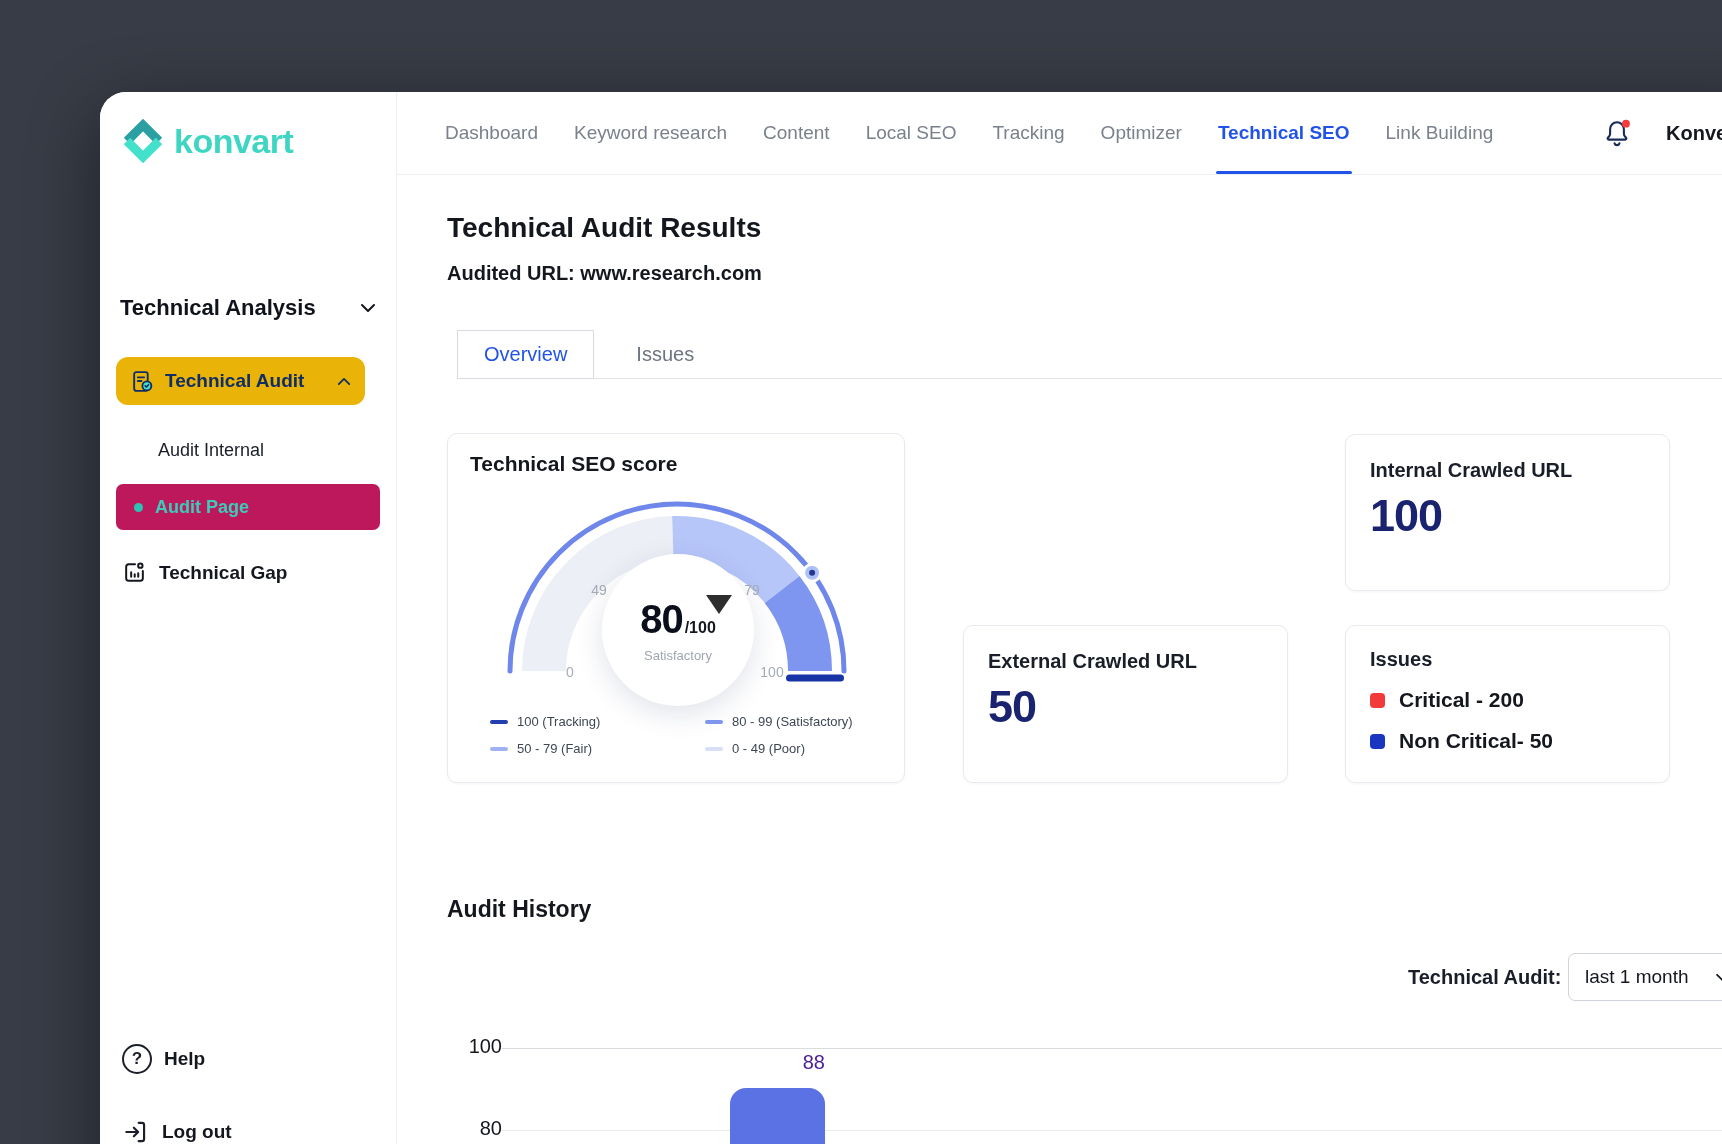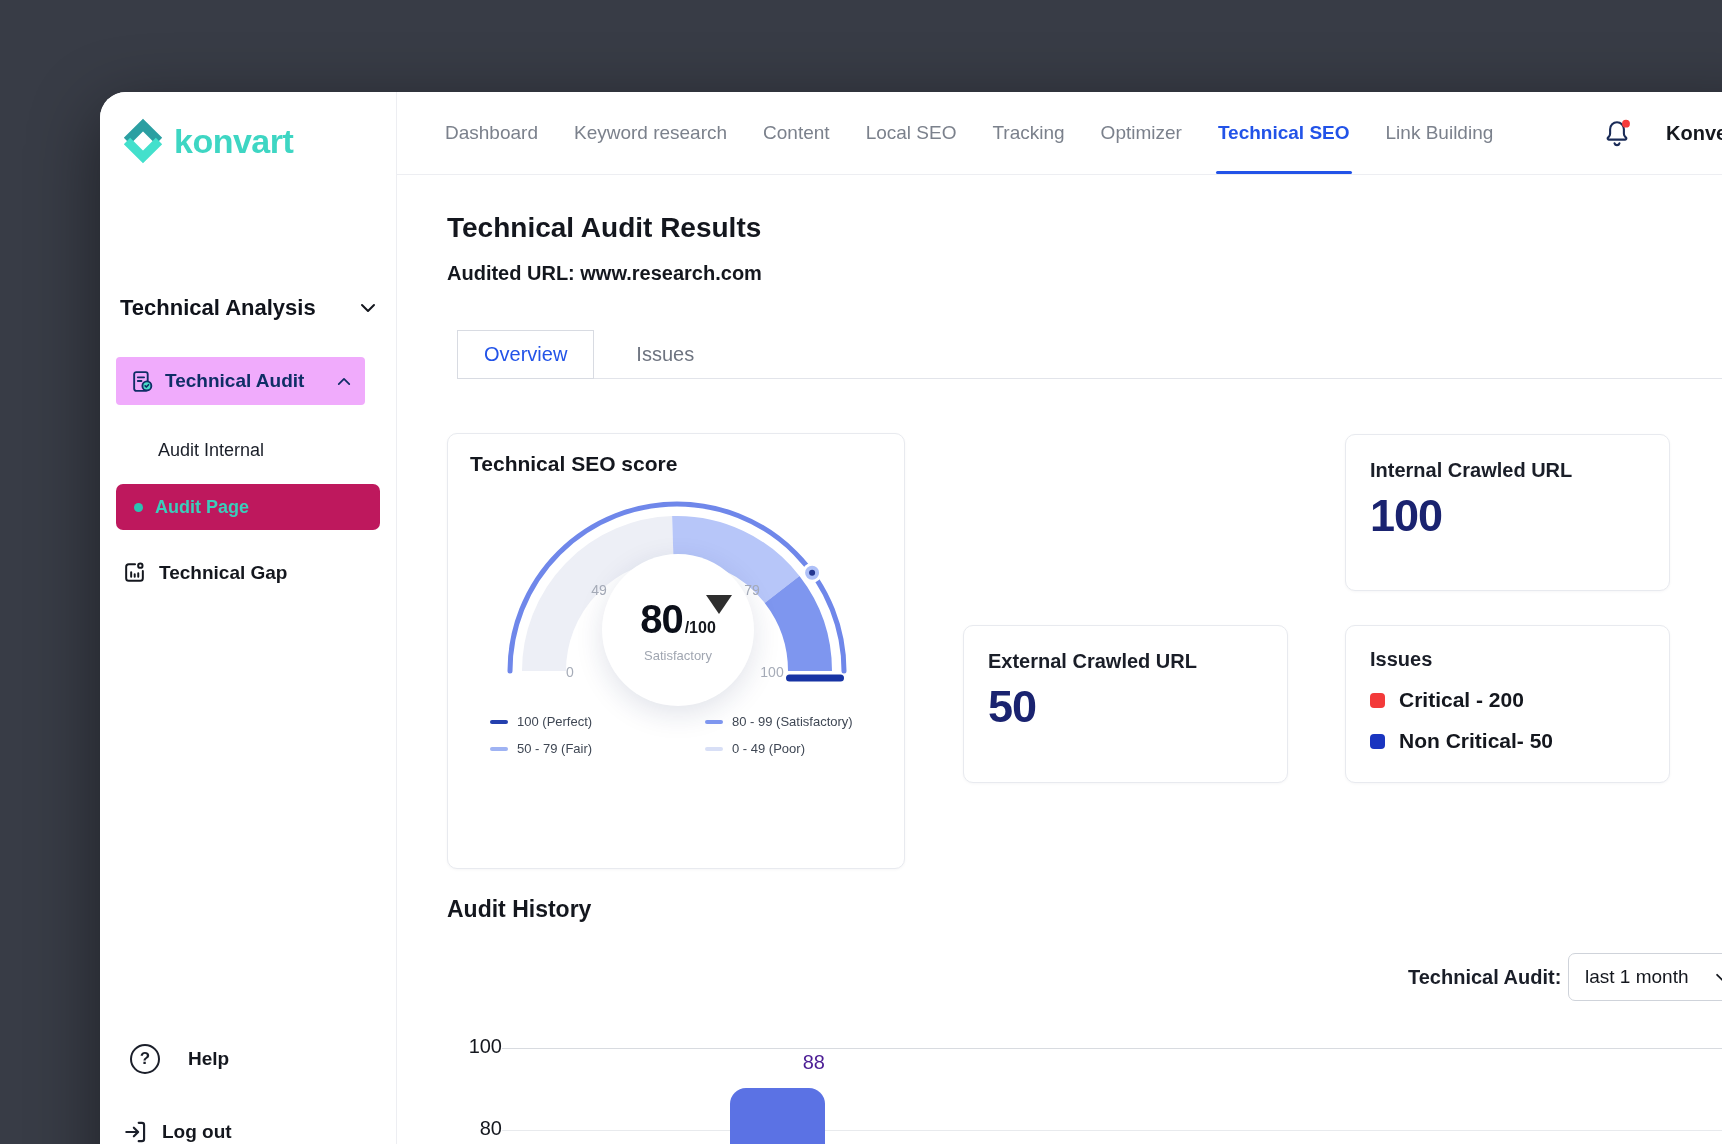--- a/index.html
+++ b/index.html
@@ -13,35 +13,35 @@
             box-shadow:0 18px 70px rgba(0,0,0,.45); display:flex; overflow:hidden; }
 
   
   .sidebar { position:relative; width:297px; flex:0 0 297px; border-right:1px solid #EDEEF2; background:#fff; }
   .logo-row { position:absolute; left:20px; top:26px; display:flex; align-items:center; gap:8px; cursor:pointer; }
   .logo-word { font-size:34px; font-weight:700; color:#3ED6C3; letter-spacing:-0.5px; }
 
   .side-section { position:absolute; left:20px; right:20px; top:203px; display:flex; align-items:center; justify-content:space-between; cursor:pointer; }
   .side-section-label { font-size:22px; font-weight:700; color:#10131B; }
 
-  .side-item-active { position:absolute; left:16px; right:31px; top:265px; height:48px; background:#f0abfc;
-                      border-radius:4px; display:flex; align-items:center; gap:10px; padding:0 14px; cursor:pointer; }
+  .side-item-active { position:absolute; left:16px; right:31px; top:265px; height:48px; background:#eab308;
+                      border-radius:12px; display:flex; align-items:center; gap:10px; padding:0 14px; cursor:pointer; }
   .side-item-active .lbl { flex:1; font-size:19px; font-weight:700; color:#0F2E66; }
 
   .side-sub { position:absolute; left:58px; top:348px; font-size:18px; font-weight:500; color:#1A1E28; cursor:pointer; }
 
   .side-sub-active { position:absolute; left:16px; right:16px; top:392px; height:46px; background:#be185d;
                      border-radius:7px; display:flex; align-items:center; gap:12px; padding:0 18px; cursor:pointer; }
   .side-sub-active .dot { width:9px; height:9px; border-radius:50%; background:#2BC3B2; }
   .side-sub-active .lbl { font-size:18px; font-weight:600; color:#3BCDBB; }
 
   .side-gap { position:absolute; left:22px; top:468px; display:flex; align-items:center; gap:12px; cursor:pointer; }
   .side-gap .lbl { font-size:19px; font-weight:600; color:#14171E; }
 
-  .side-help { position:absolute; left:30px; top:952px; display:flex; align-items:center; gap:28px; cursor:pointer; }
+  .side-help { position:absolute; left:22px; top:952px; display:flex; align-items:center; gap:12px; cursor:pointer; }
   .side-help .q { width:30px; height:30px; border:2px solid #1B1F2A; border-radius:50%;
                   display:flex; align-items:center; justify-content:center; }
   .side-help .q::before { content:'?'; font-size:17px; font-weight:700; color:#1B1F2A; }
   .side-help .lbl, .side-logout .lbl { font-size:19px; font-weight:600; color:#14171E; }
   .side-logout { position:absolute; left:22px; top:1026px; display:flex; align-items:center; gap:12px; cursor:pointer; }
 
   
   .main { position:relative; flex:1; }
 
   .topbar { position:absolute; left:0; top:0; right:0; height:83px; border-bottom:1px solid #EDEEF2;
@@ -60,21 +60,21 @@
 
   .tabs { position:absolute; left:60px; right:-20px; top:238px; height:49px; border-bottom:1px solid #E2E4EA; display:flex; }
   .tab-overview { height:49px; padding:0 26px; background:#fff; border:1px solid #D8DBE2;
                   display:flex; align-items:center; font-size:20px; font-weight:500; color:#2253E8; cursor:pointer; }
   .tab-issues { height:48px; padding:0 42px; display:flex; align-items:center; font-size:20px; color:#6E7480; cursor:pointer; }
 
   .card { position:absolute; background:#fff; border:1px solid #E8EAEF; border-radius:10px;
           box-shadow:0 1px 3px rgba(16,24,40,.04); }
 
   
-  .gauge-card { left:50px; top:341px; width:458px; height:436px; }
+  .gauge-card { left:50px; top:341px; width:458px; height:350px; }
   .gauge-title { position:absolute; left:22px; top:18px; font-size:21px; font-weight:700; color:#14171E; }
   .gauge-svg { position:absolute; left:0; top:55px; }
   .gauge-center { position:absolute; left:154px; top:120px; width:152px; height:152px; background:#fff; border-radius:50%;
                   box-shadow:0 8px 28px rgba(21,36,90,.13); display:flex; flex-direction:column; align-items:center; justify-content:center; }
   .gauge-score-row { display:flex; align-items:baseline; }
   .gauge-score { font-size:40px; font-weight:800; color:#0B0F19; letter-spacing:-1px; }
   .gauge-score-max { font-size:16px; font-weight:600; color:#15181E; margin-left:2px; }
   .gauge-status { margin-top:6px; font-size:13px; color:#A0A6B1; }
   .gauge-needle { position:absolute; left:258px; top:161px; width:0; height:0;
                   border-left:13px solid transparent; border-right:13px solid transparent; border-top:19px solid #2E2E2E; }
@@ -248,21 +248,21 @@
           <div class="gauge-score-row">
             <span class="gauge-score">80</span>
             <span class="gauge-score-max">/100</span>
           </div>
           <div class="gauge-status">Satisfactory</div>
         </div>
         <div class="gauge-needle"></div>
         <div class="gauge-legend">
           <div class="leg-item">
             <span class="leg-dash" style="background: rgb(36, 64, 174);"></span>
-            <span class="leg-label">100  (Perfect)</span>
+            <span class="leg-label">100  (Tracking)</span>
           </div>
           <div class="leg-item">
             <span class="leg-dash" style="background: rgb(126, 150, 239);"></span>
             <span class="leg-label">80 - 99  (Satisfactory)</span>
           </div>
           <div class="leg-item">
             <span class="leg-dash" style="background: rgb(159, 179, 243);"></span>
             <span class="leg-label">50 - 79  (Fair)</span>
           </div>
           <div class="leg-item">

